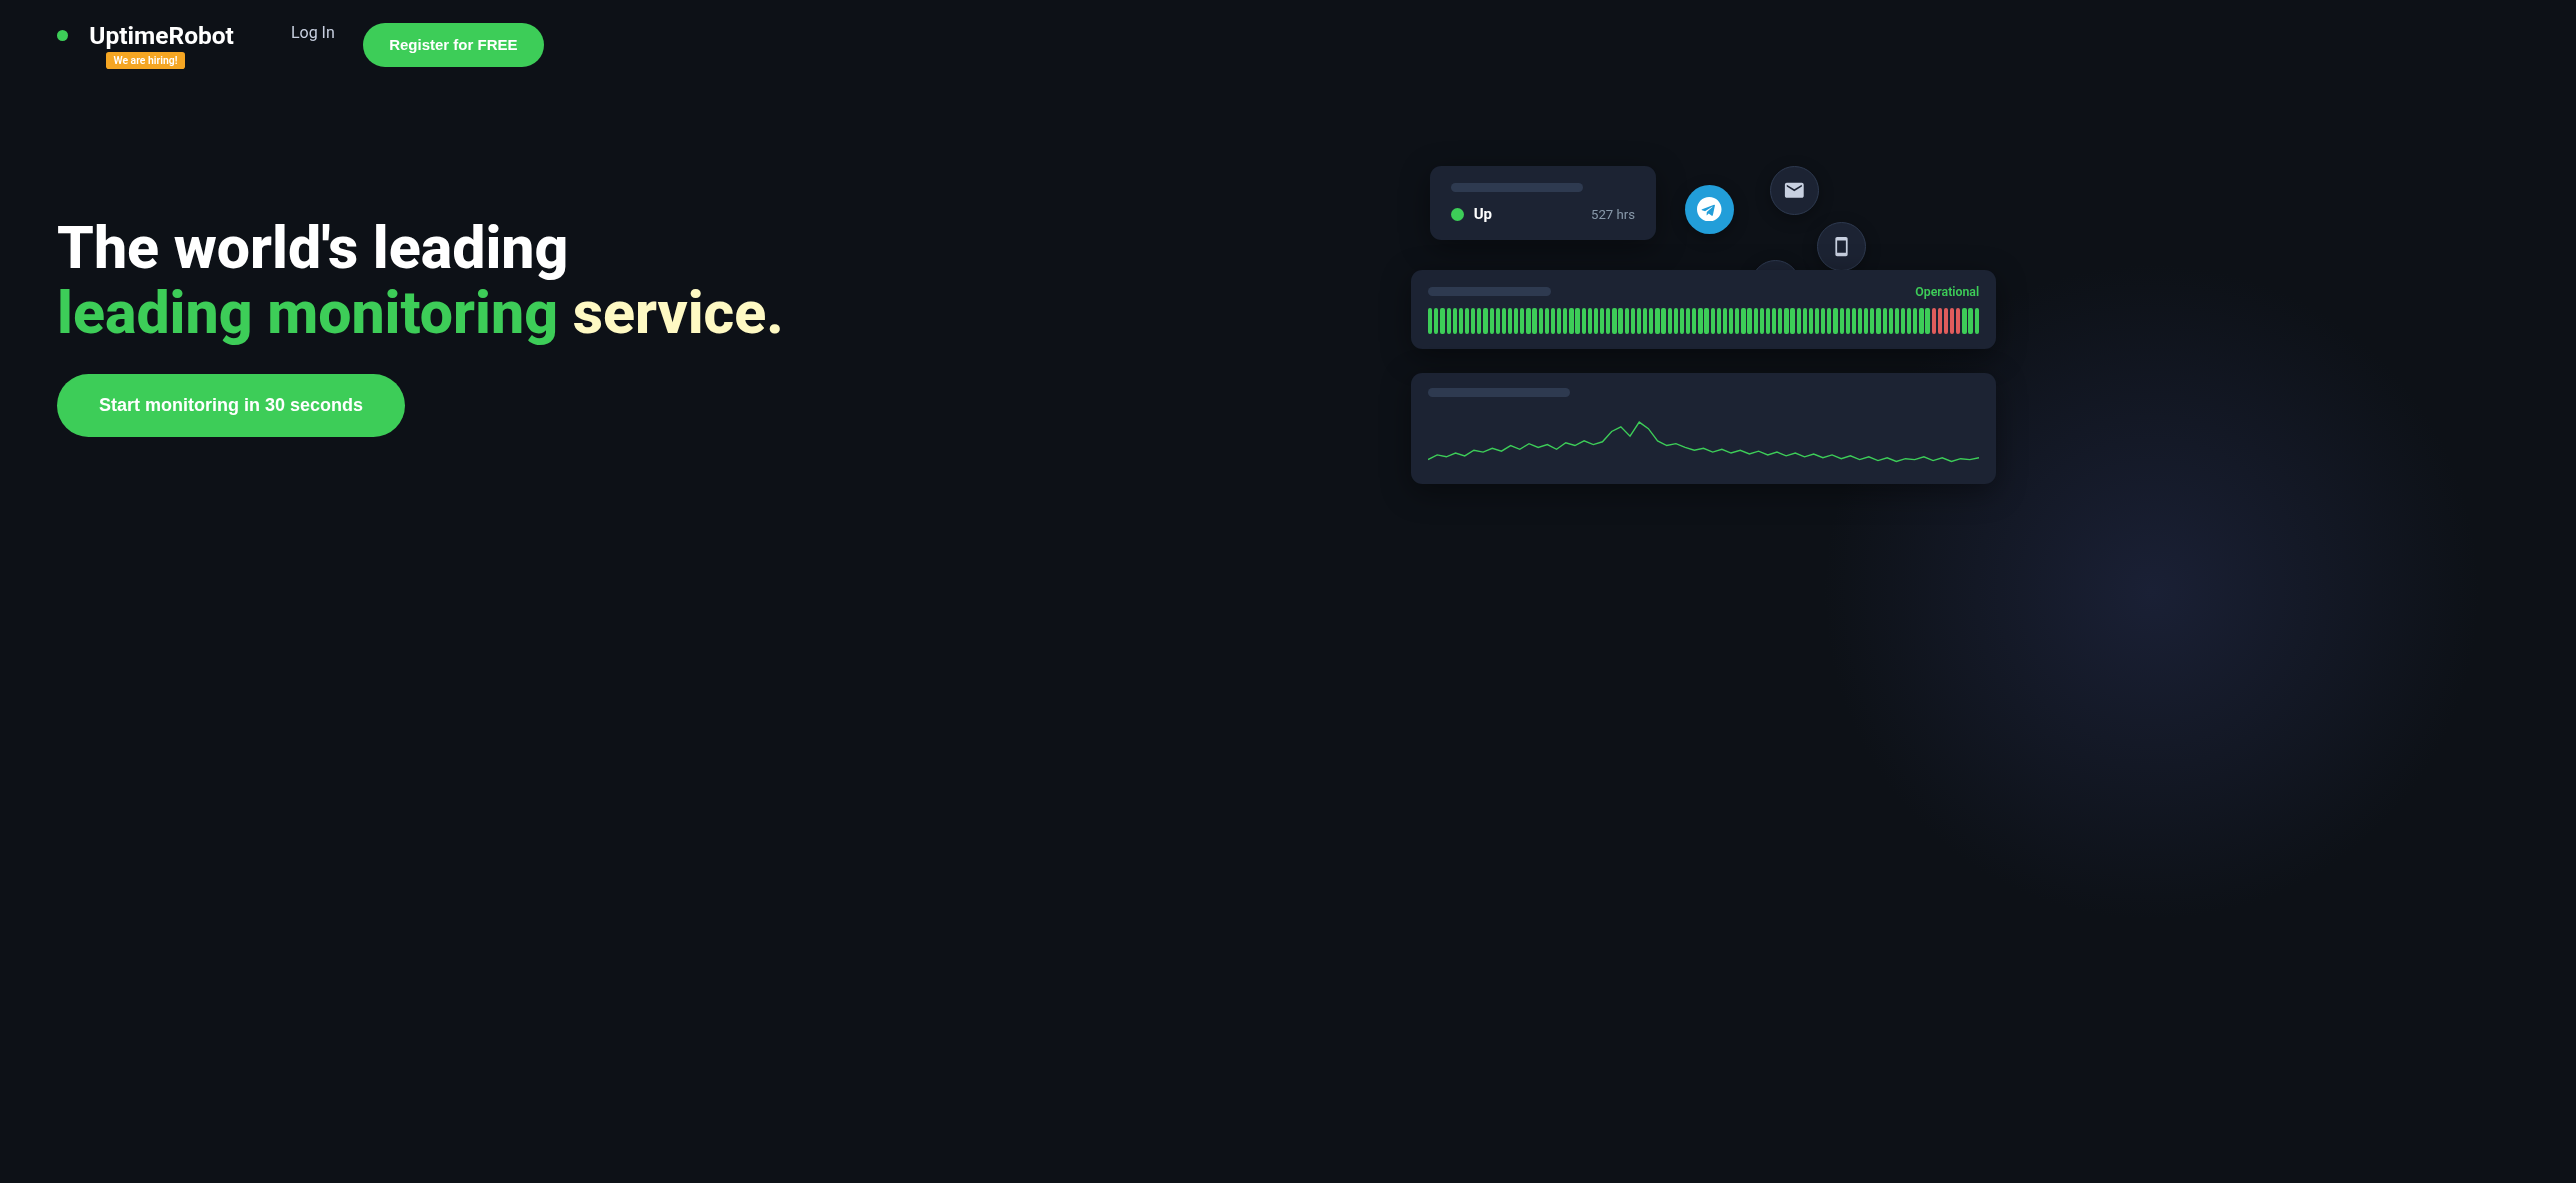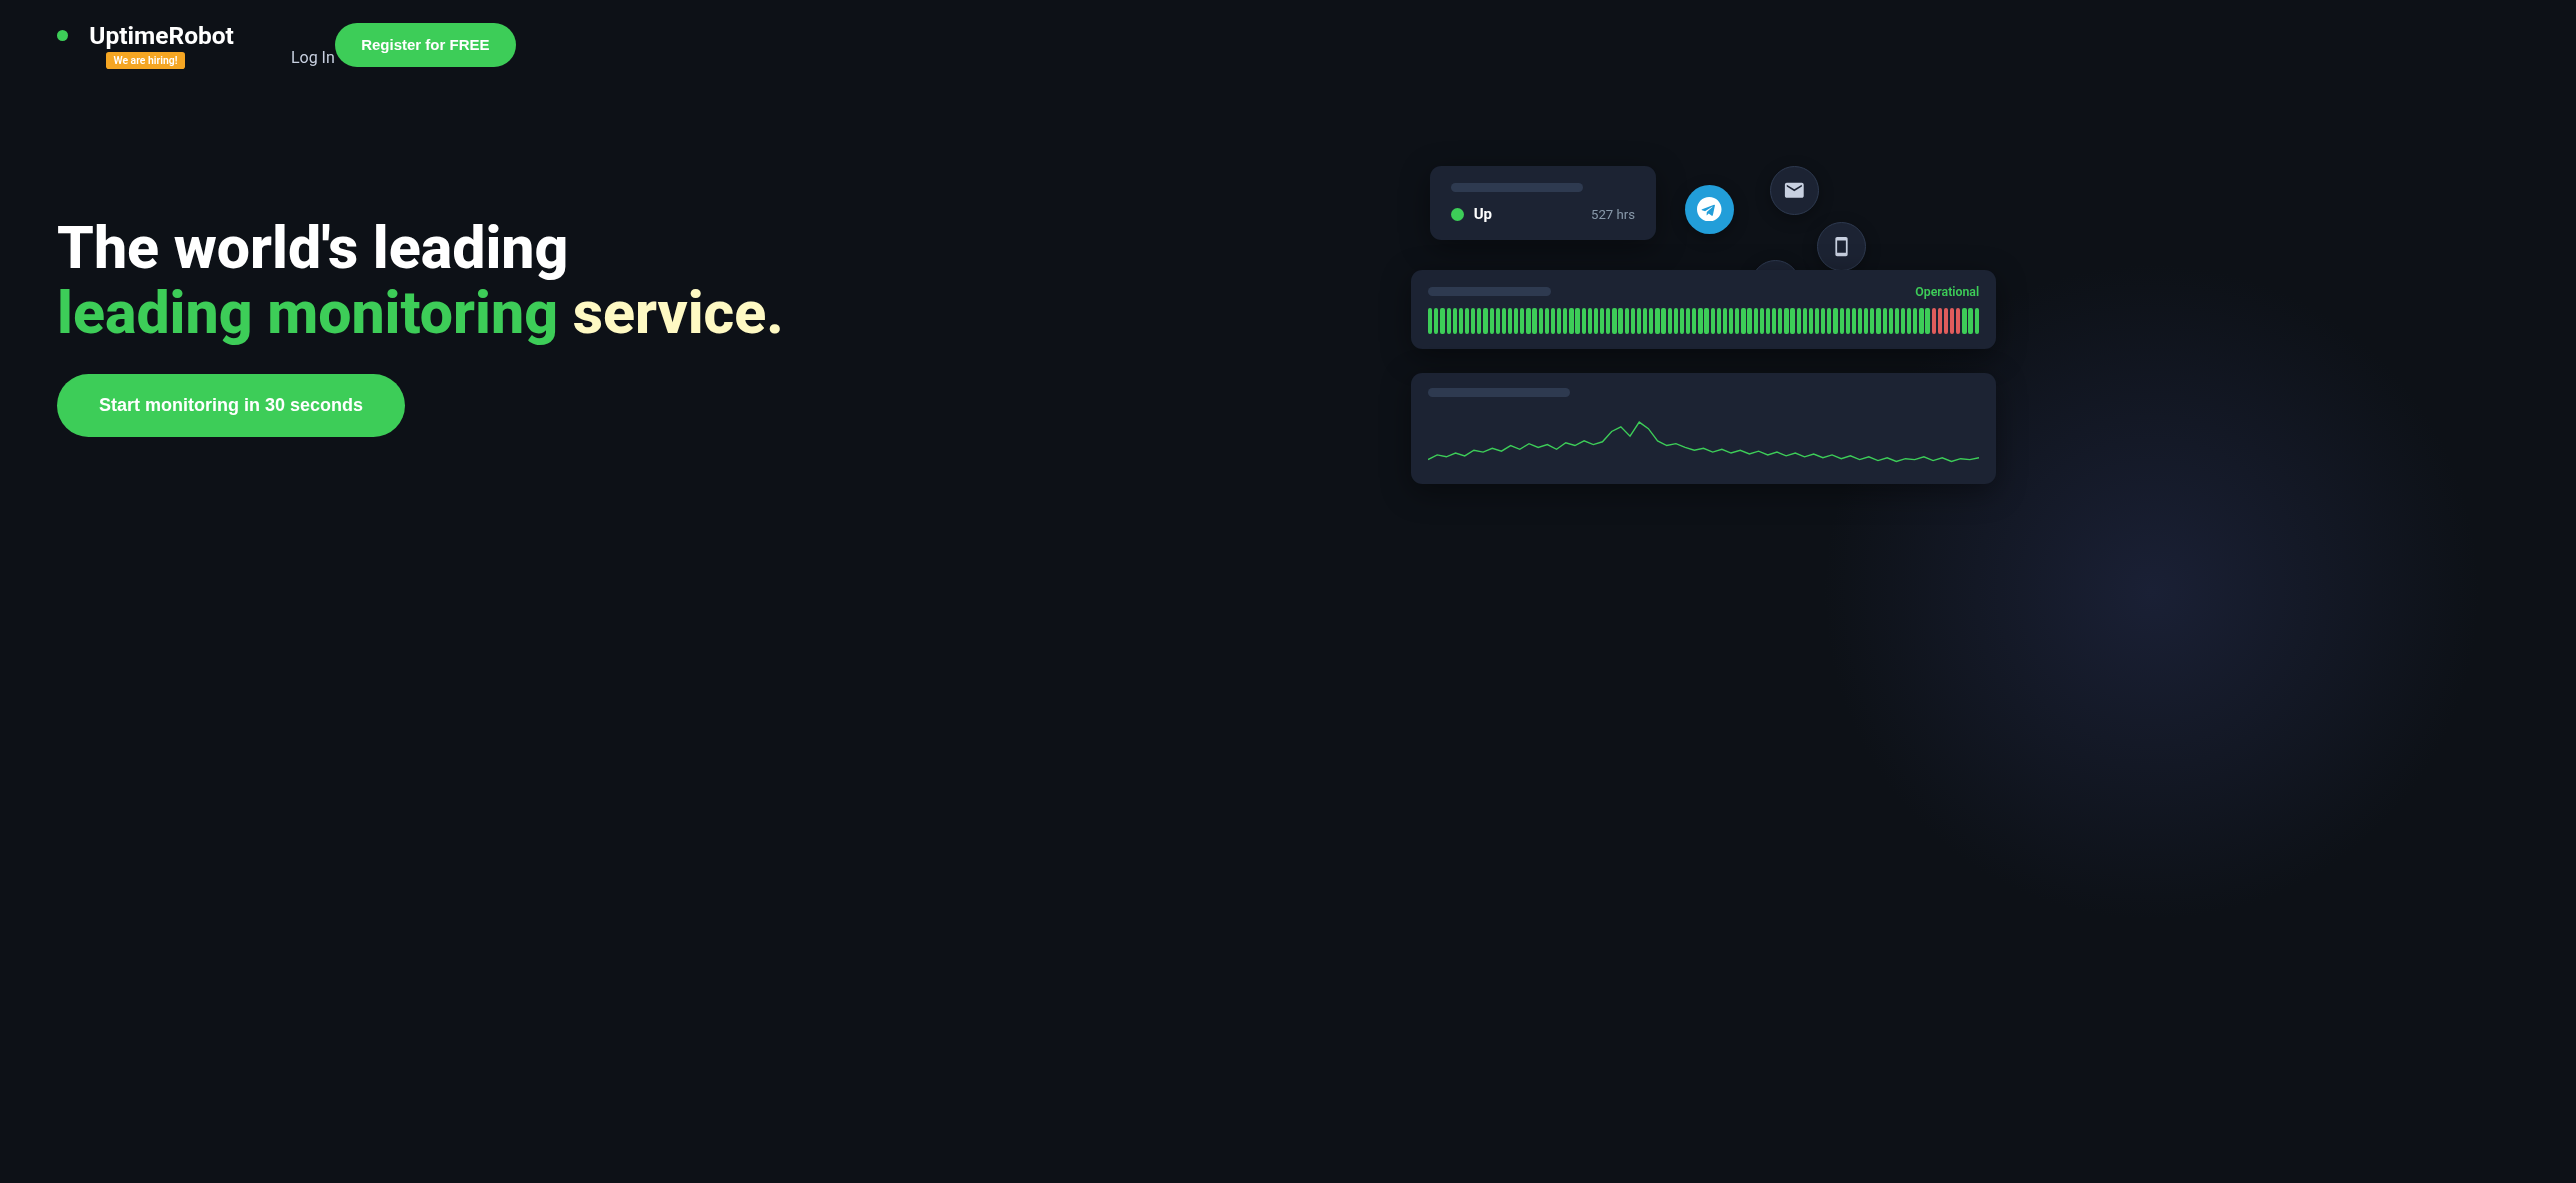--- a/index.html
+++ b/index.html
@@ -80,21 +80,22 @@
 
     .nav-link {
       color: #c8d0e0;
       font-size: 16px;
       text-decoration: none;
       cursor: pointer;
     }
 
     .nav-right {
       display: flex;
-      align-items: flex-end;
+      align-items: flex-start;
+      gap: 28px;
     }
 
     .login-link {
       color: #c8d0e0;
       font-size: 16px;
       text-decoration: none;
       cursor: pointer;
     }
 
     .register-btn {

